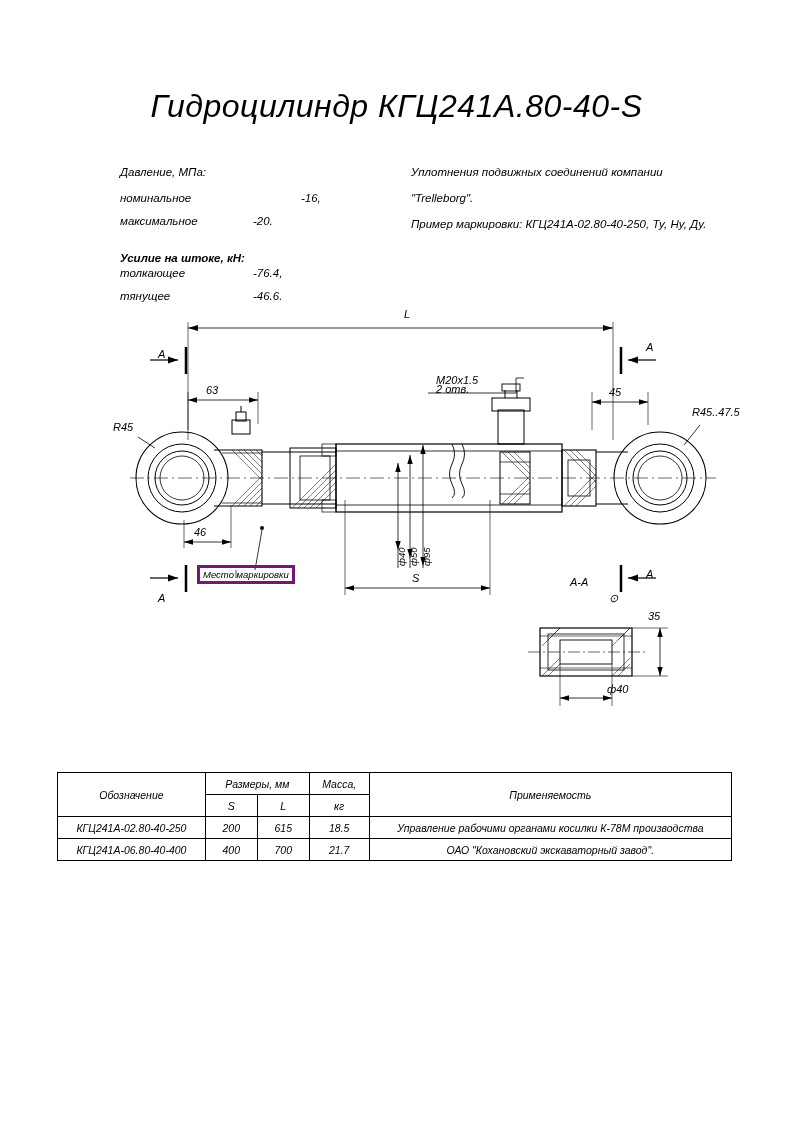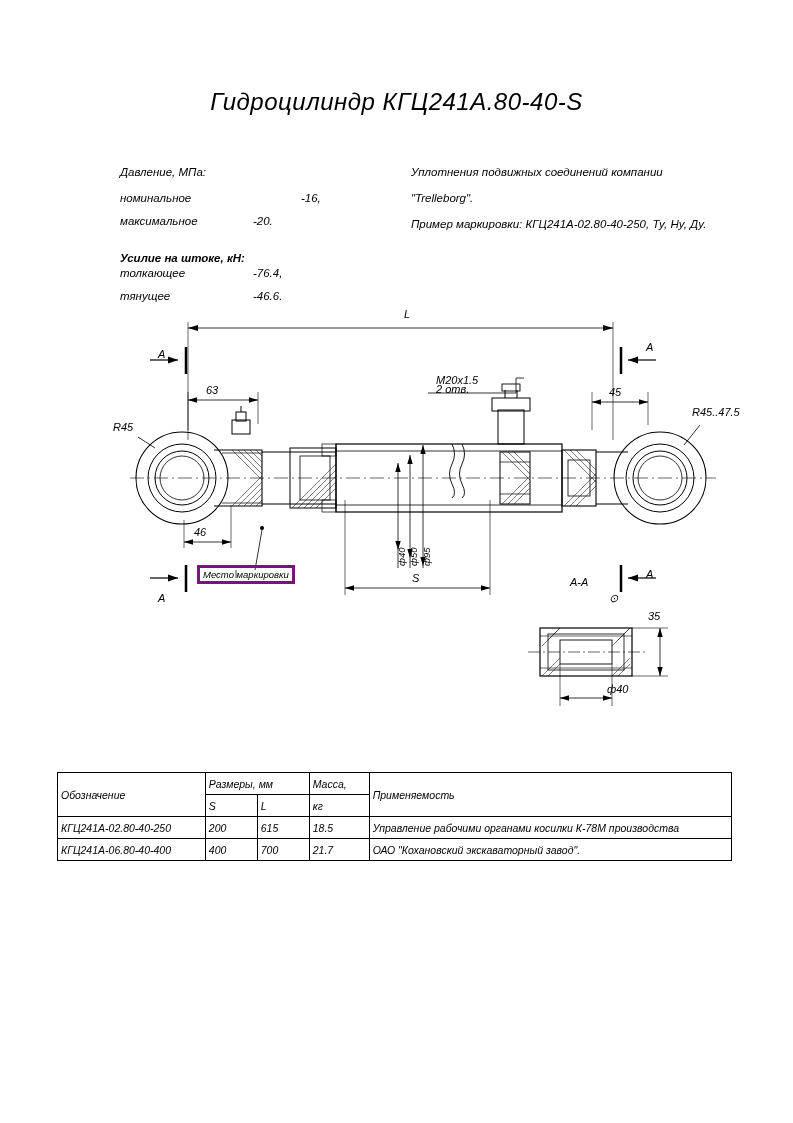--- a/index.html
+++ b/index.html
@@ -21,21 +21,21 @@
     width: 793px;
     height: 1123px;
   }
   
   .title {
     position: absolute;
     left: 0;
     top: 88px;
     width: 793px;
     text-align: center;
-    font-size: 24px;
+    font-size: 32px;
     font-family: "Liberation Sans", sans-serif;
     letter-spacing: 0.5px;
     font-style: italic;
     font-weight: 400;
   }
   
   .spec {
     position: absolute;
     font-size: 11.5px;
     font-style: italic;
@@ -90,21 +90,21 @@
     width: 675px;
   }
   table.spectbl {
     border-collapse: collapse;
     width: 675px;
     font-size: 10.5px;
     font-style: italic;
   }
   table.spectbl td, table.spectbl th {
     border: 1px solid #000;
-    text-align: left;
+    text-align: center;
     font-weight: normal;
     font-style: italic;
     padding: 2px 3px;
     height: 17px;
   }
 </style>
 </head>
 <body>
 
 <div class="page">

